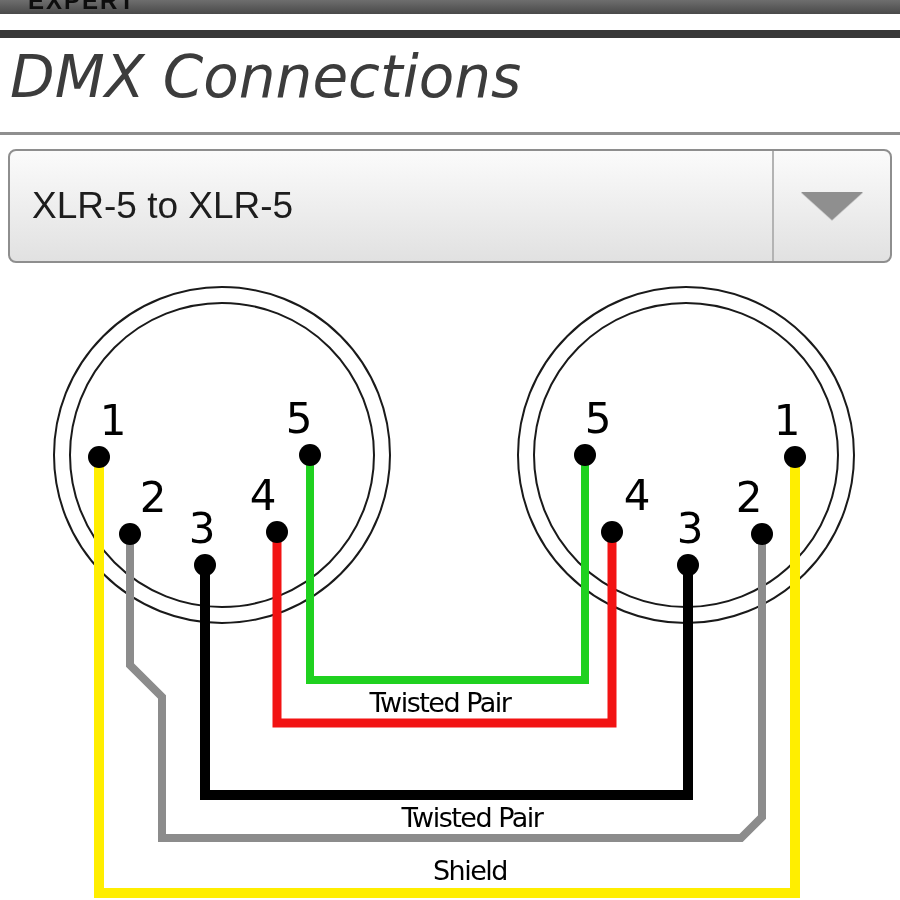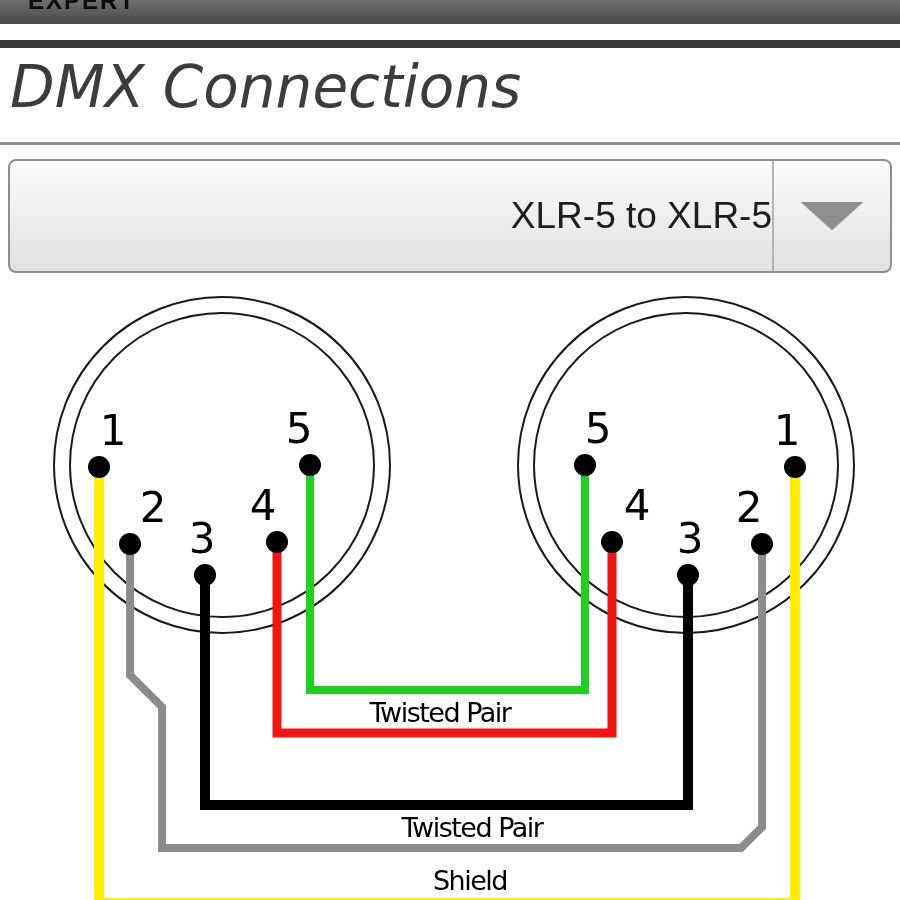--- a/index.html
+++ b/index.html
@@ -1,41 +1,41 @@
 <!DOCTYPE html>
 <html><head>
 <meta charset="utf-8">
 <style>
   html, body { margin: 0; padding: 0; background: #ffffff; }
   body {
     width: 900px; height: 900px; overflow: hidden; position: relative;
     font-family: "Liberation Sans", sans-serif;
   }
   .titlebar {
-    height: 24px; background: linear-gradient(#6e6e6e, #494949);
+    height: 14px; background: linear-gradient(#6e6e6e, #494949);
     overflow: hidden; position: relative; text-align: right;
   }
   .titlebar .app-label {
     position: absolute; top: -13px; left: 28px;
     font-weight: bold; font-size: 24px; color: #0d0d0d; letter-spacing: 2px;
   }
   .gap1 { height: 16px; }
   .thick-rule { height: 8px; background: #383838; }
   .heading {
     height: 94px; line-height: 78px; padding-left: 10px;
     font-style: italic; font-size: 58px; color: #3c3c3c;
     font-family: "DejaVu Sans", sans-serif; white-space: nowrap;
   }
   .thin-rule { height: 3px; background: #8f8f8f; }
   .gap2 { height: 14px; }
   .dropdown {
     box-sizing: border-box; height: 114px; margin: 0 8px;
     border: 2px solid #8e8e8e; border-radius: 8px;
     background: linear-gradient(#fbfbfb, #e1e1e1);
-    display: flex; align-items: center; text-align: right;
+    display: flex; align-items: center;
   }
   .dropdown-label { flex: 1; font-size: 37px; color: #1d1d1d; padding-left: 22px; }
   .dropdown-sep { width: 2px; align-self: stretch; background: #b3b3b3; }
   .dropdown-arrow-wrap {
     width: 116px; display: flex; justify-content: center; align-items: center;
   }
   .tri {
     width: 0; height: 0;
     border-left: 31px solid transparent; border-right: 31px solid transparent;
     border-top: 28px solid #8f8f8f;

